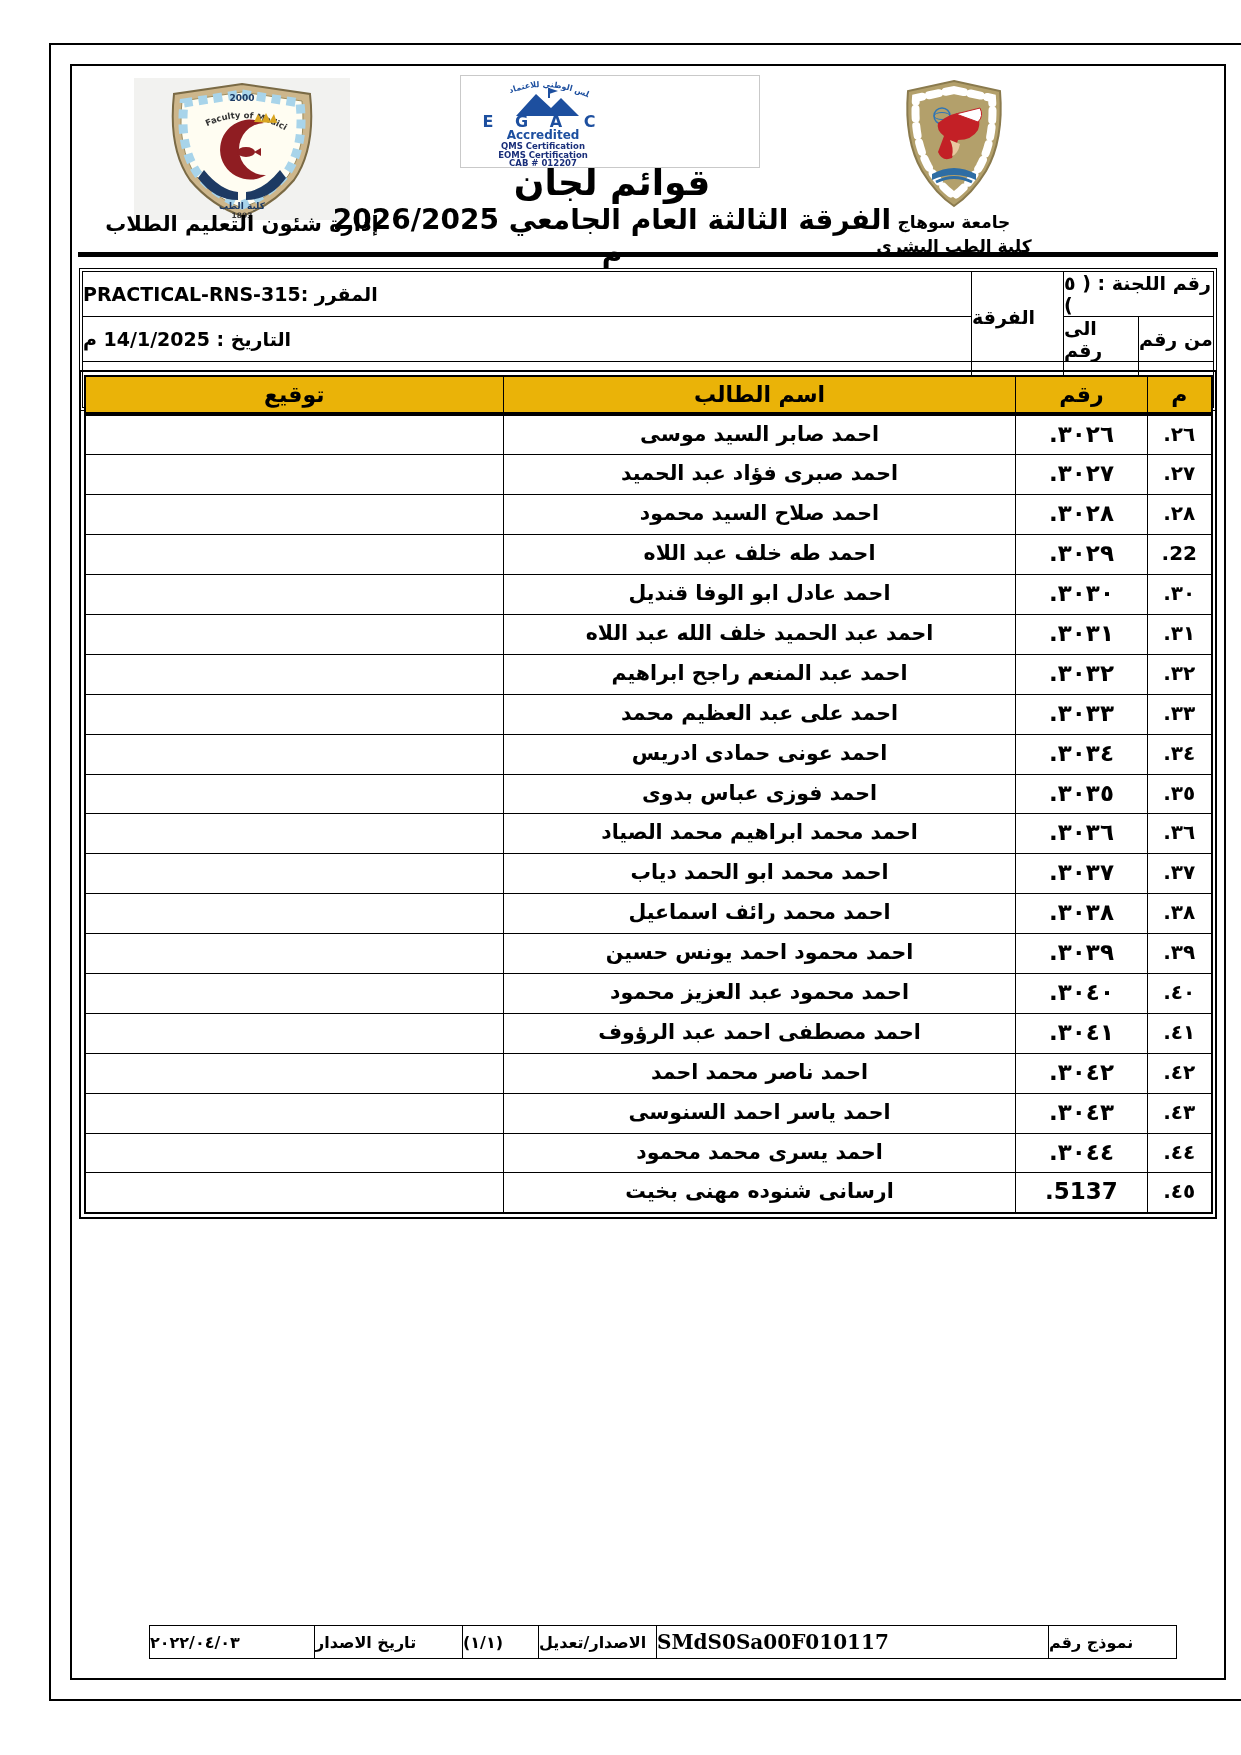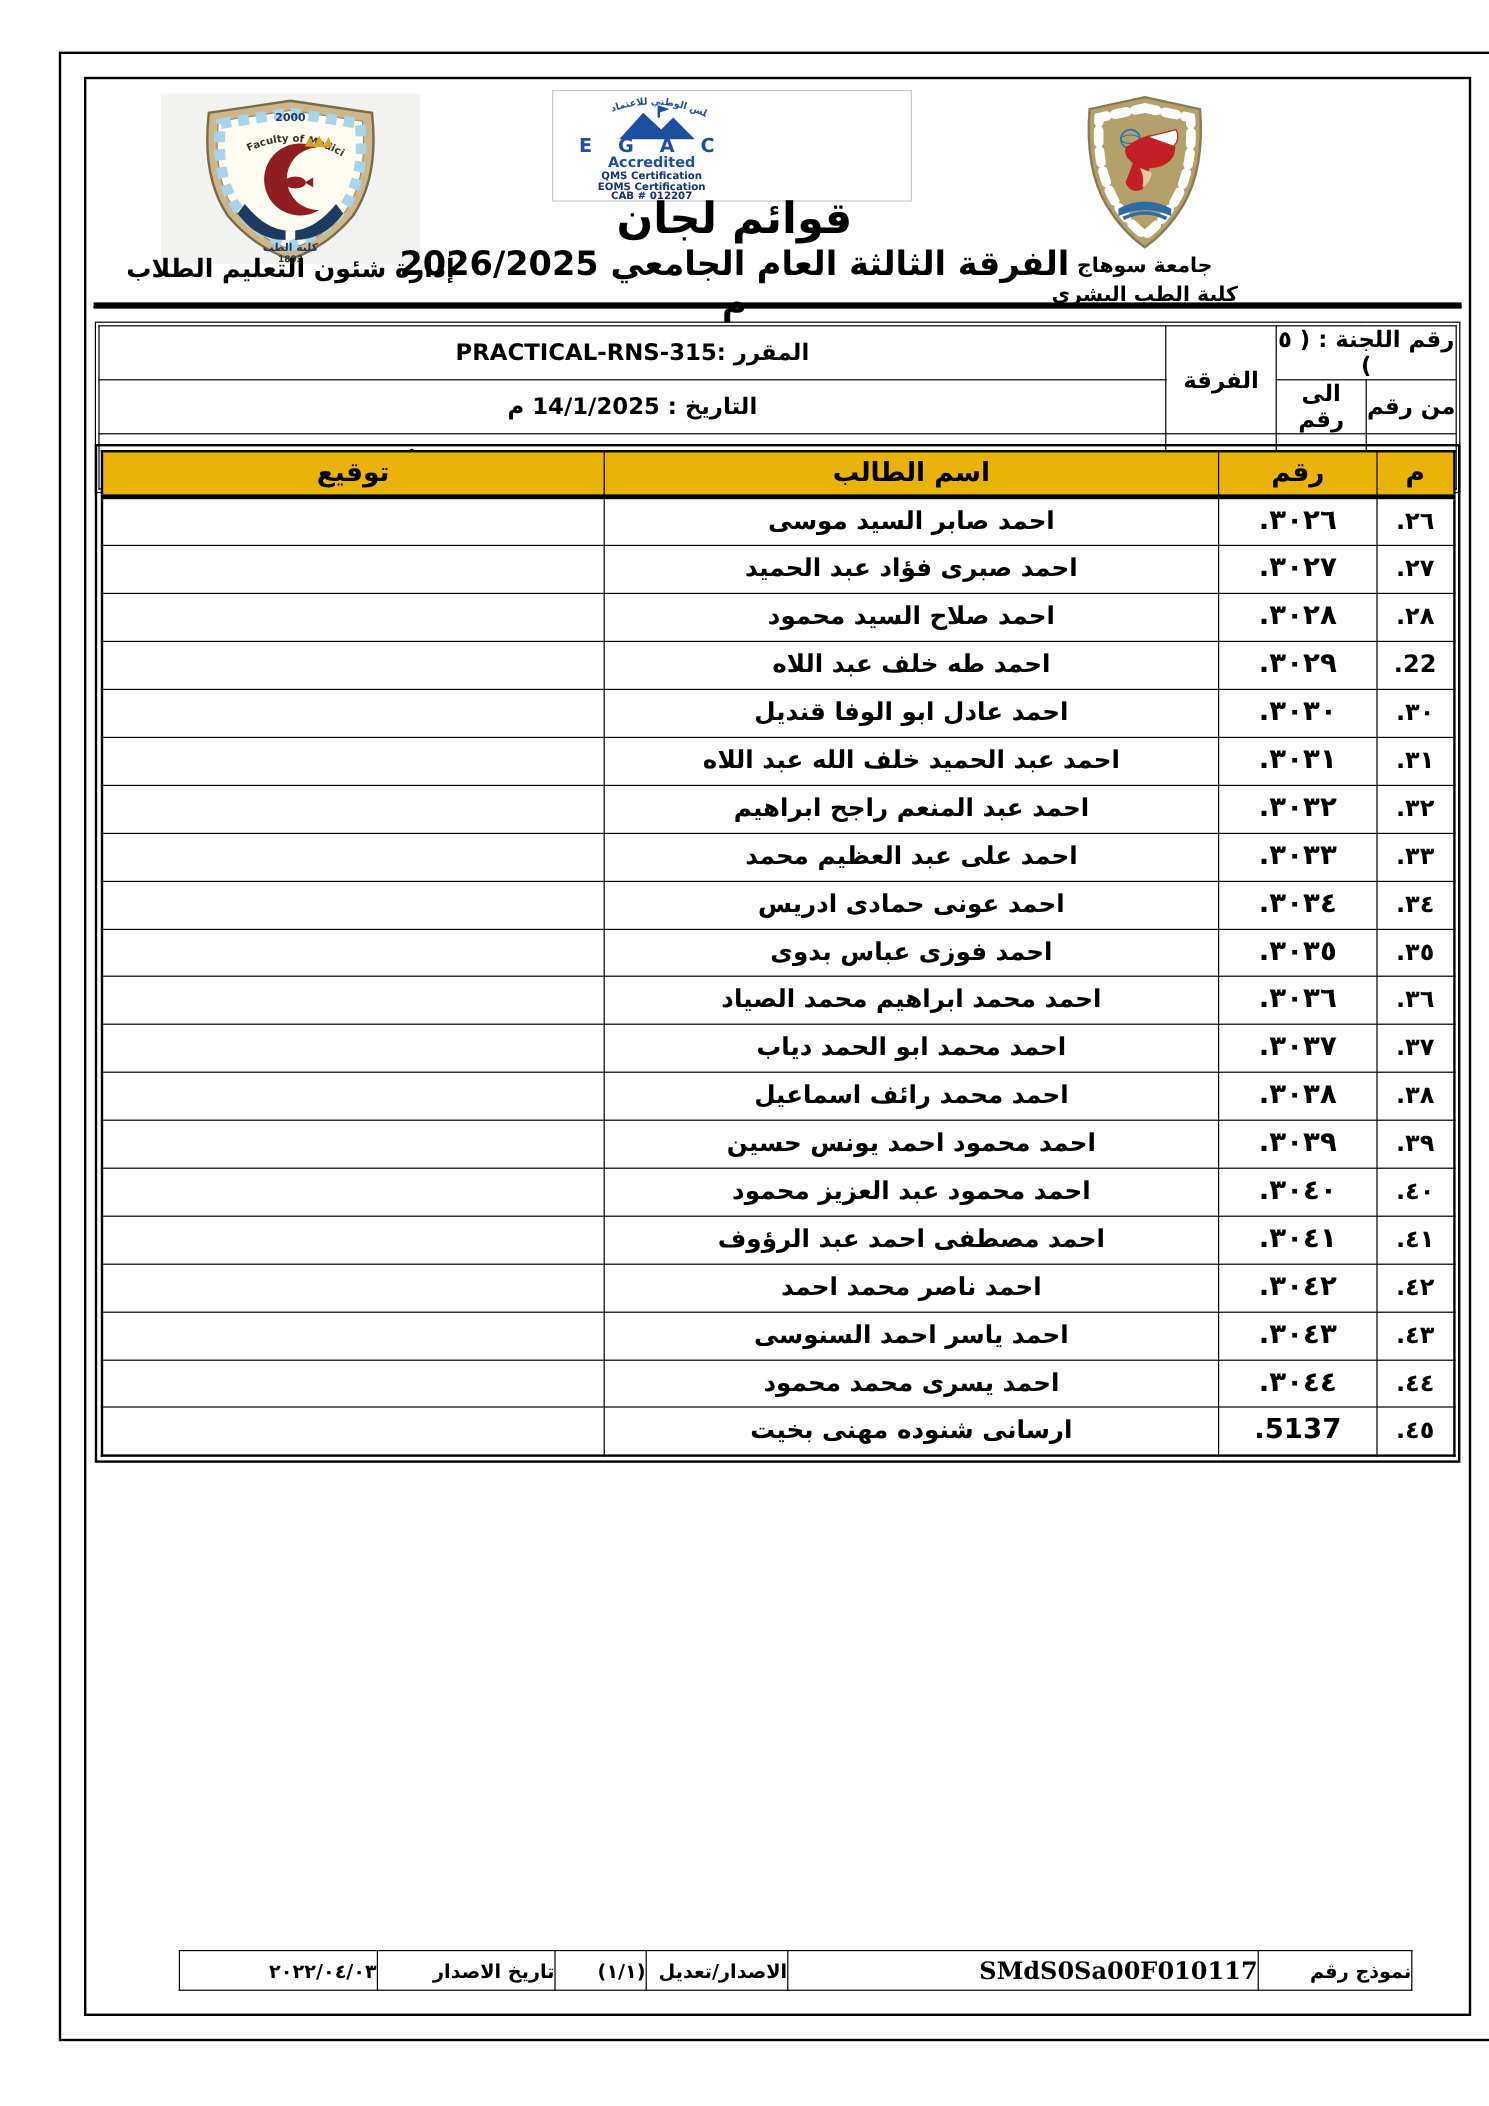--- a/index.html
+++ b/index.html
@@ -33,21 +33,21 @@
   .univ-label { position:absolute; left:770px; top:144px; width:224px; text-align:center;
     font-size:17px; font-weight:bold; direction:rtl; line-height:24px; }
   
   .thick-sep { position:absolute; top:186px; left:6px; right:6px; height:5px; background:#000; }
   .thick-sep::after { content:""; display:block; margin-top:3px; height:2px; background:#000; }
   
   .info-wrap { position:absolute; top:202px; left:7px; right:7px;
     border:1.5px solid #000; padding:2px; }
   table { border-collapse:collapse; width:100%; table-layout:fixed; }
   .info-table { direction:rtl; border:1.5px solid #000; }
-  .info-table td { border:1.5px solid #000; text-align:center; vertical-align:middle;
+  .info-table td { border:1.5px solid #000; text-align:left; vertical-align:middle;
     font-weight:bold; font-size:19px; }
   .info-table .r1 td { height:28px; }
   .info-table .r2 td { height:25px; }
   .info-table .r3 td { height:46px; }
   .info-table .val { font-size:21px; }
   .info-table .loc { font-size:17px; }
   .c-from { width:150px; } .c-to { width:148px; } .c-count { width:92px; }
   
   .students-wrap { position:absolute; top:304px; left:7px; right:7px;
     border:2px solid #000; padding:2.5px; }
@@ -58,21 +58,21 @@
   .students-table td { border:1.7px solid #000; padding:0; vertical-align:middle; }
   .cellwrap { height:38.9px; line-height:36px; overflow:hidden; text-align:center;
     font-weight:bold; direction:rtl; }
   .col-serial .cellwrap { font-size:20px; }
   .col-number .cellwrap { font-size:23px; }
   .col-name   .cellwrap { font-size:20.5px; }
   .w-serial { width:64px; } .w-number { width:132px; } .w-name { width:512px; }
   
   .footer-wrap { position:absolute; bottom:19px; left:77px; right:47px; }
   .footer-table { direction:rtl; border:1.5px solid #000; }
-  .footer-table td { border:1.5px solid #000; text-align:right; vertical-align:middle;
+  .footer-table td { border:1.5px solid #000; text-align:left; vertical-align:middle;
     font-weight:bold; font-size:16px; height:33px; }
   .footer-table .form-code { font-family:"DejaVu Serif", serif; font-size:20px; }
   .f1{width:128px;} .f2{width:392px;} .f3{width:118px;} .f4{width:76px;} .f5{width:148px;}
   svg text { font-family:"DejaVu Sans", sans-serif; }
 </style>
 </head>
 <body>
 
 <div class="frame">
  <div class="frame-inner">

